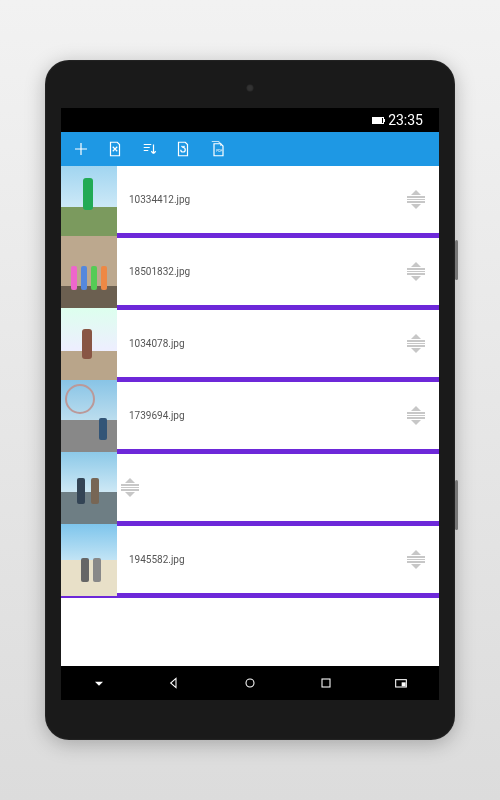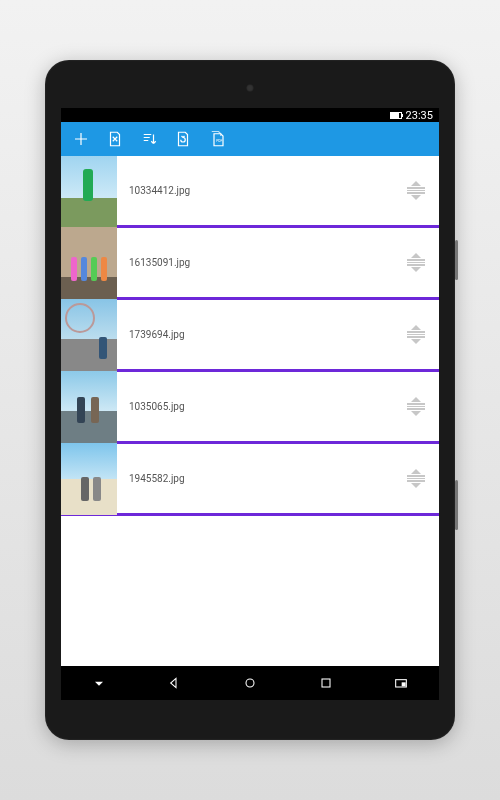--- a/index.html
+++ b/index.html
@@ -40,28 +40,28 @@
   .side-btn.b2 { top: 420px; height: 50px; }
   .screen {
     width: 100%; height: 100%;
     background: #fff;
     display: flex;
     flex-direction: column;
     overflow: hidden;
     position: relative;
   }
   .statusbar {
-    height: 14px;
+    height: 24px;
     background: #000;
     color: #fff;
-    font-size: 11px;
+    font-size: 14px;
     display: flex;
     align-items: center;
     justify-content: flex-end;
-    padding: 0 6px;
+    padding: 0 16px;
     gap: 4px;
   }
   .battery {
     width: 12px; height: 7px;
     border: 1px solid #fff;
     position: relative;
   }
   .battery::after {
     content: "";
     position: absolute;
@@ -87,21 +87,21 @@
   .tb-btn svg { width: 18px; height: 18px; stroke: #fff; fill: none; stroke-width: 1.6; }
   .list {
     flex: 1;
     background: #fff;
     overflow-y: hidden;
   }
   .row {
     display: flex;
     align-items: center;
     height: 72px;
-    border-bottom: 3px solid #6d28d9;
+    border-bottom: 5px solid #6d28d9;
     padding-right: 10px;
   }
   .thumb {
     width: 56px; height: 72px;
     flex-shrink: 0;
     background: #ccc;
     position: relative;
     overflow: hidden;
   }
   .fname {
@@ -225,21 +225,35 @@
       </div>
       <div class="row">
         <div class="thumb t2">
             <div class="sky"></div>
             <div class="ground"></div>
             <div class="p p1"></div>
             <div class="p p2"></div>
             <div class="p p3"></div>
             <div class="p p4"></div>
           </div>
-        <div class="fname">16135091.jpg</div>
+        <div class="fname">18501832.jpg</div>
+        <div class="drag">
+            <div class="arrow up"></div>
+            <div class="line"></div>
+            <div class="line"></div>
+            <div class="line"></div>
+            <div class="arrow down"></div>
+          </div>
+      </div>
+      <div class="row">
+        <div class="thumb t3">
+            <div class="sky"></div>
+            <div class="person"></div>
+          </div>
+        <div class="fname">1034078.jpg</div>
         <div class="drag">
             <div class="arrow up"></div>
             <div class="line"></div>
             <div class="line"></div>
             <div class="line"></div>
             <div class="arrow down"></div>
           </div>
       </div>
       <div class="row">
         <div class="thumb t4">
@@ -255,21 +269,20 @@
             <div class="line"></div>
             <div class="arrow down"></div>
           </div>
       </div>
       <div class="row">
         <div class="thumb t5">
             <div class="sky"></div>
             <div class="p p1"></div>
             <div class="p p2"></div>
           </div>
-        <div class="fname">1035065.jpg</div>
         <div class="drag">
             <div class="arrow up"></div>
             <div class="line"></div>
             <div class="line"></div>
             <div class="line"></div>
             <div class="arrow down"></div>
           </div>
       </div>
       <div class="row">
         <div class="thumb t6">

